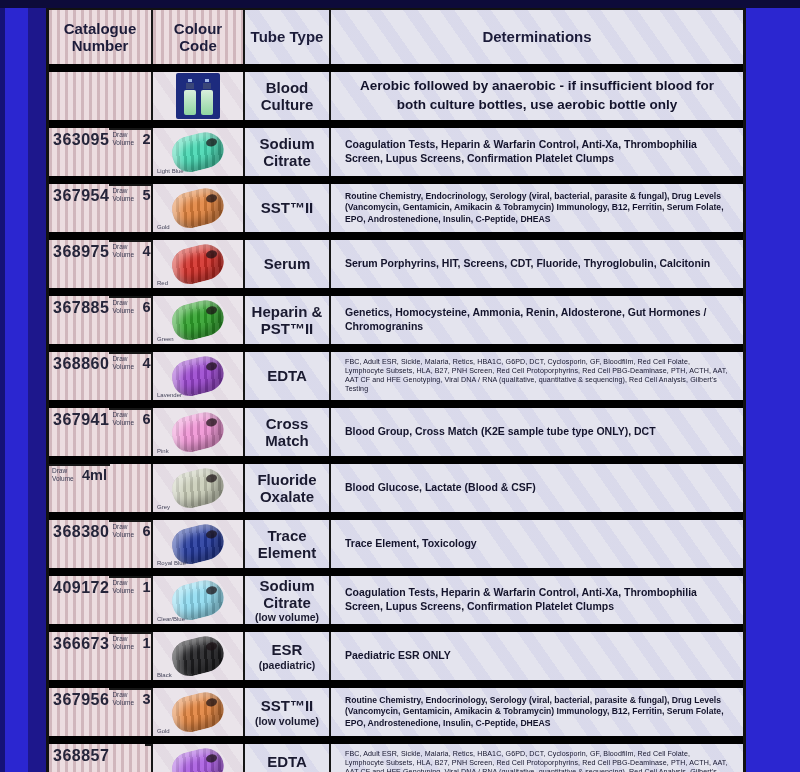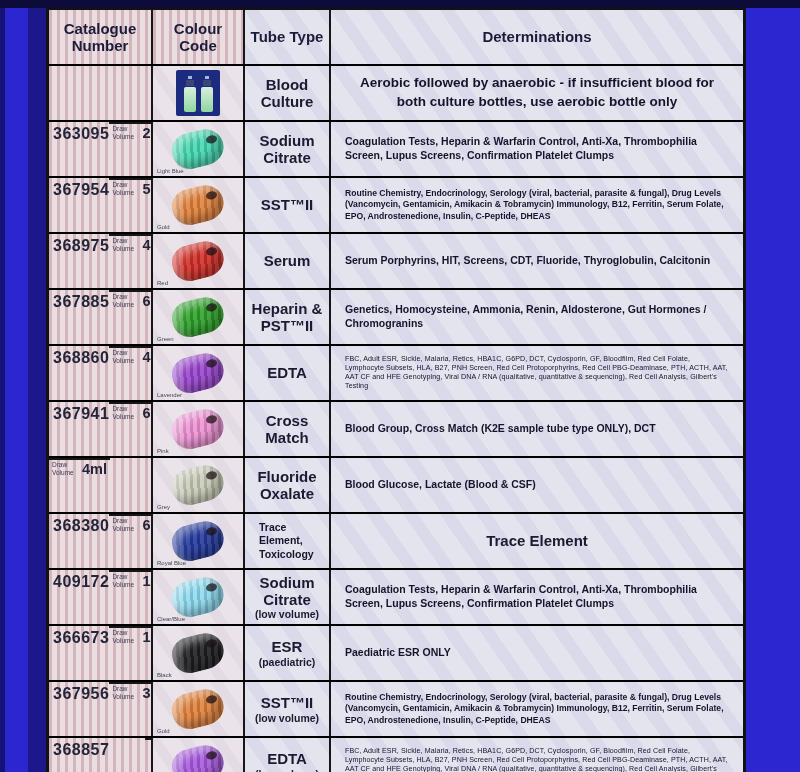--- a/index.html
+++ b/index.html
@@ -13,21 +13,21 @@
   .left-band { position:absolute; left:28px; top:8px; width:18px; height:764px; background:#1d178c; }
   .left-edge { position:absolute; left:0; top:8px; width:5px; height:764px; background:#151277; }
 
   .tbl {
     position:absolute; left:46px; top:8px; width:700px; height:780px;
     border-left:3px solid #121212; border-right:3px solid #121212; border-top:2px solid #121212;
     background:#e4e4ee;
   }
   .hrow, .trow { display:grid; grid-template-columns:104px 92px 86px 1fr; }
   .hrow { height:54px; }
-  .trow { height:56px; border-top:2px solid #000000; }
+  .trow { height:56px; border-top:8px solid #000000; }
   .cell { border-right:2px solid #161616; position:relative; overflow:hidden; }
   .cell:last-child { border-right:none; }
 
   .pink {
     background: #e6d2d6;
     background-image: repeating-linear-gradient(90deg,
       rgba(158,118,128,0.30) 0 3px, rgba(255,255,255,0.25) 3px 8px);
   }
   .lite {
     background: #e4e4ee;
@@ -249,25 +249,25 @@
           <div class="cat-num">368380</div>
           <div class="vol-box">
             <div class="vol-label">Draw Volume</div>
             <div class="vol-val">6ml</div>
           </div>
         </div>
         <div class="cell ccell capwrap">
           <div class="cap" style="background-color: rgb(36, 58, 158);"></div>
           <div class="cap-label">Royal Blue</div>
         </div>
+        <div class="cell lite ttcell">
+          <div>Trace Element</div>
+        </div>
         <div class="cell lite dcell det-md">
           <div>Trace Element, Toxicology</div>
-        </div>
-        <div class="cell lite ttcell">
-          <div>Trace Element</div>
         </div>
       </div>
       <div class="trow">
         <div class="cell pink catcell">
           <div class="cat-num">409172</div>
           <div class="vol-box">
             <div class="vol-label">Draw Volume</div>
             <div class="vol-val">1.8ml</div>
           </div>
         </div>

